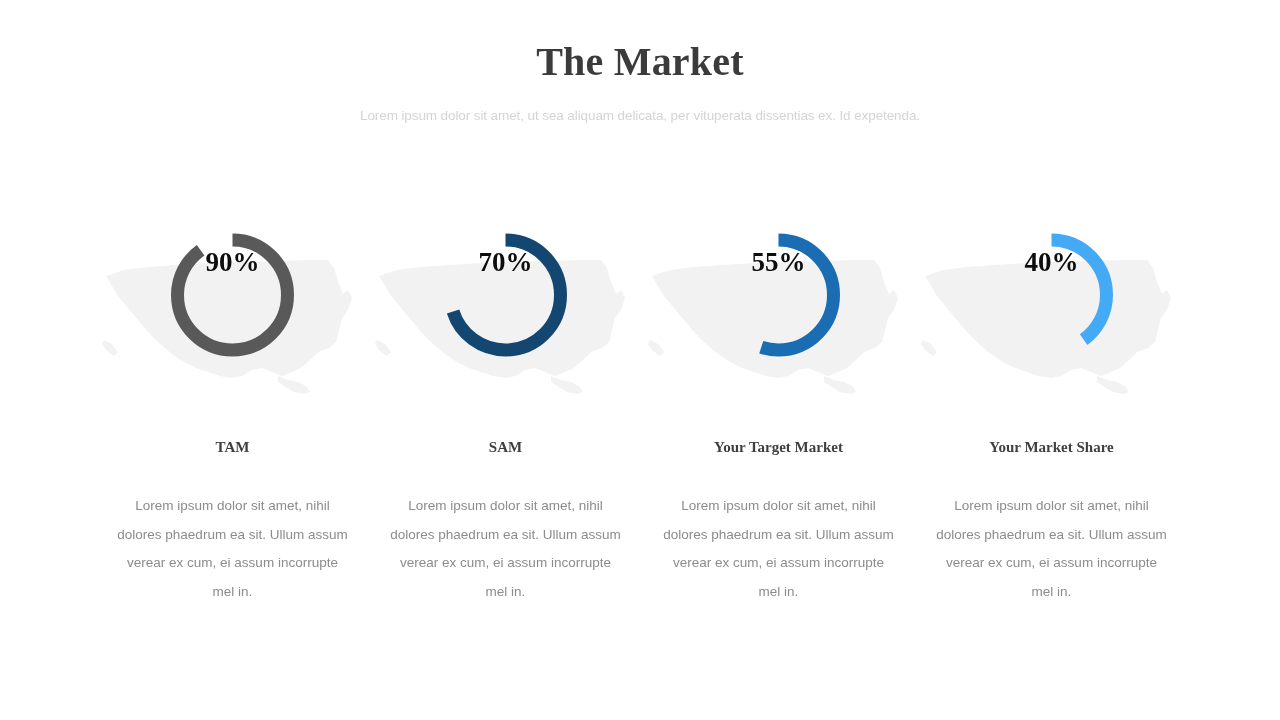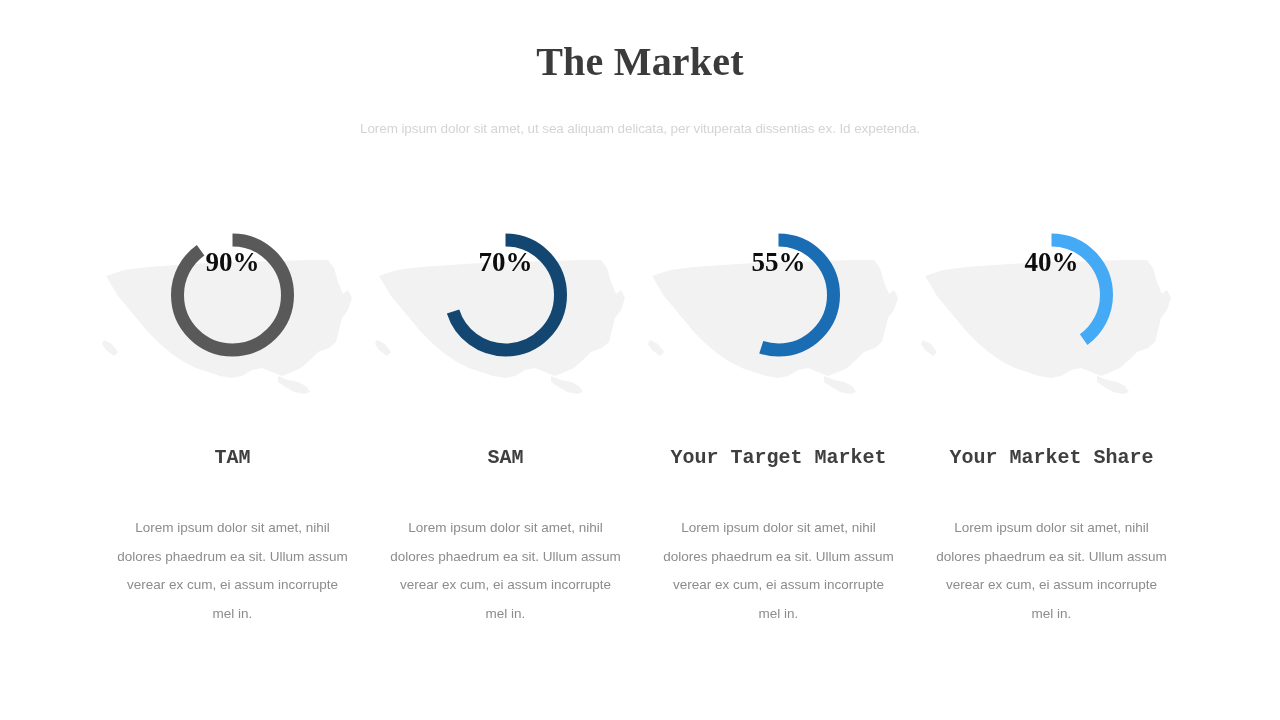--- a/index.html
+++ b/index.html
@@ -32,21 +32,21 @@
   .slide-title {
     font-family: "Liberation Serif", "DejaVu Serif", serif;
     font-size: 40px;
     font-weight: bold;
     color: #3b3b3b;
     letter-spacing: 0.2px;
     margin: 0;
     line-height: 1.1;
   }
   .slide-subtitle {
-    margin: 13px;
+    margin: 0;
     padding-top: 24px;
     font-family: "Liberation Sans", sans-serif;
     font-size: 13.5px;
     color: #d4d4d4;
     letter-spacing: -0.1px;
     line-height: 1.2;
   }
 
   
   .columns {
@@ -90,23 +90,23 @@
     font-size: 27px;
     font-weight: bold;
     color: #0d0d0d;
     pointer-events: none;
     letter-spacing: 0px;
     padding-bottom: 95px;
     box-sizing: border-box;
   }
 
   .col-heading {
-    margin: 16px;
-    font-family: Liberation Mono, monospace;
-    font-size: 20px;
+    margin: 8px;
+    font-family: Liberation Serif, serif;
+    font-size: 15px;
     font-weight: bold;
     color: #3f3f3f;
     text-align: center;
     line-height: 1.2;
     white-space: nowrap;
   }
   .col-body {
     margin: 4px;
     padding-top: 24px;
     font-family: "Liberation Sans", sans-serif;

